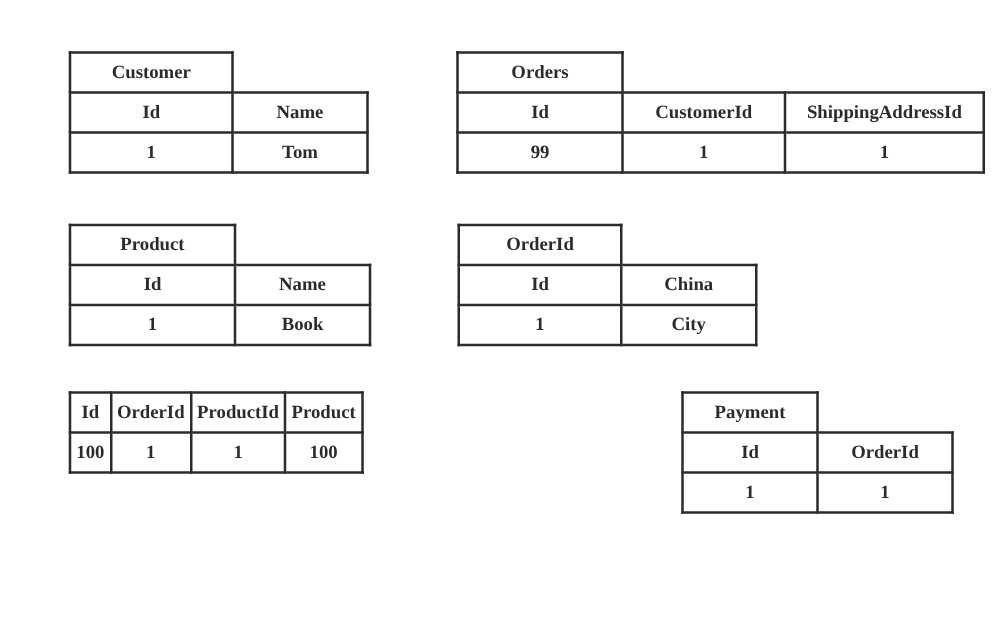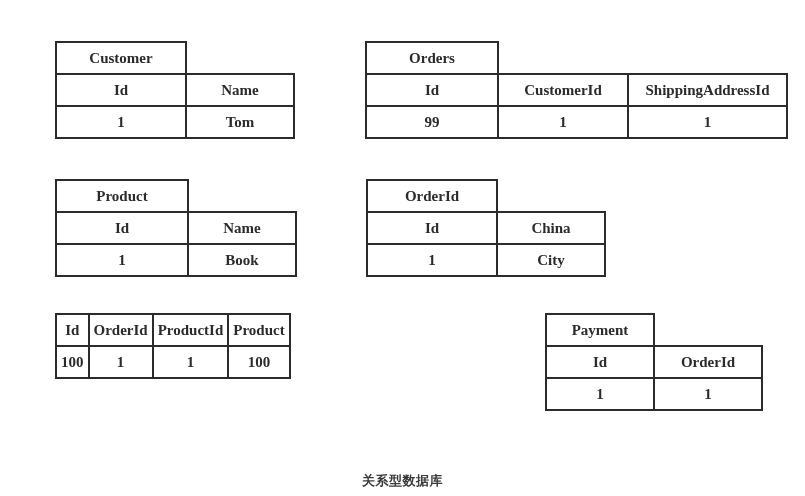--- a/index.html
+++ b/index.html
@@ -166,15 +166,14 @@
       <td>Id</td>
       <td>OrderId</td>
     </tr>
     <tr>
       <td>1</td>
       <td>1</td>
     </tr>
   </tbody>
     </table>
 
-  <div class="caption" style="top:472px;">关系型数据库</div>
 
 </div>
 
 </body></html>

